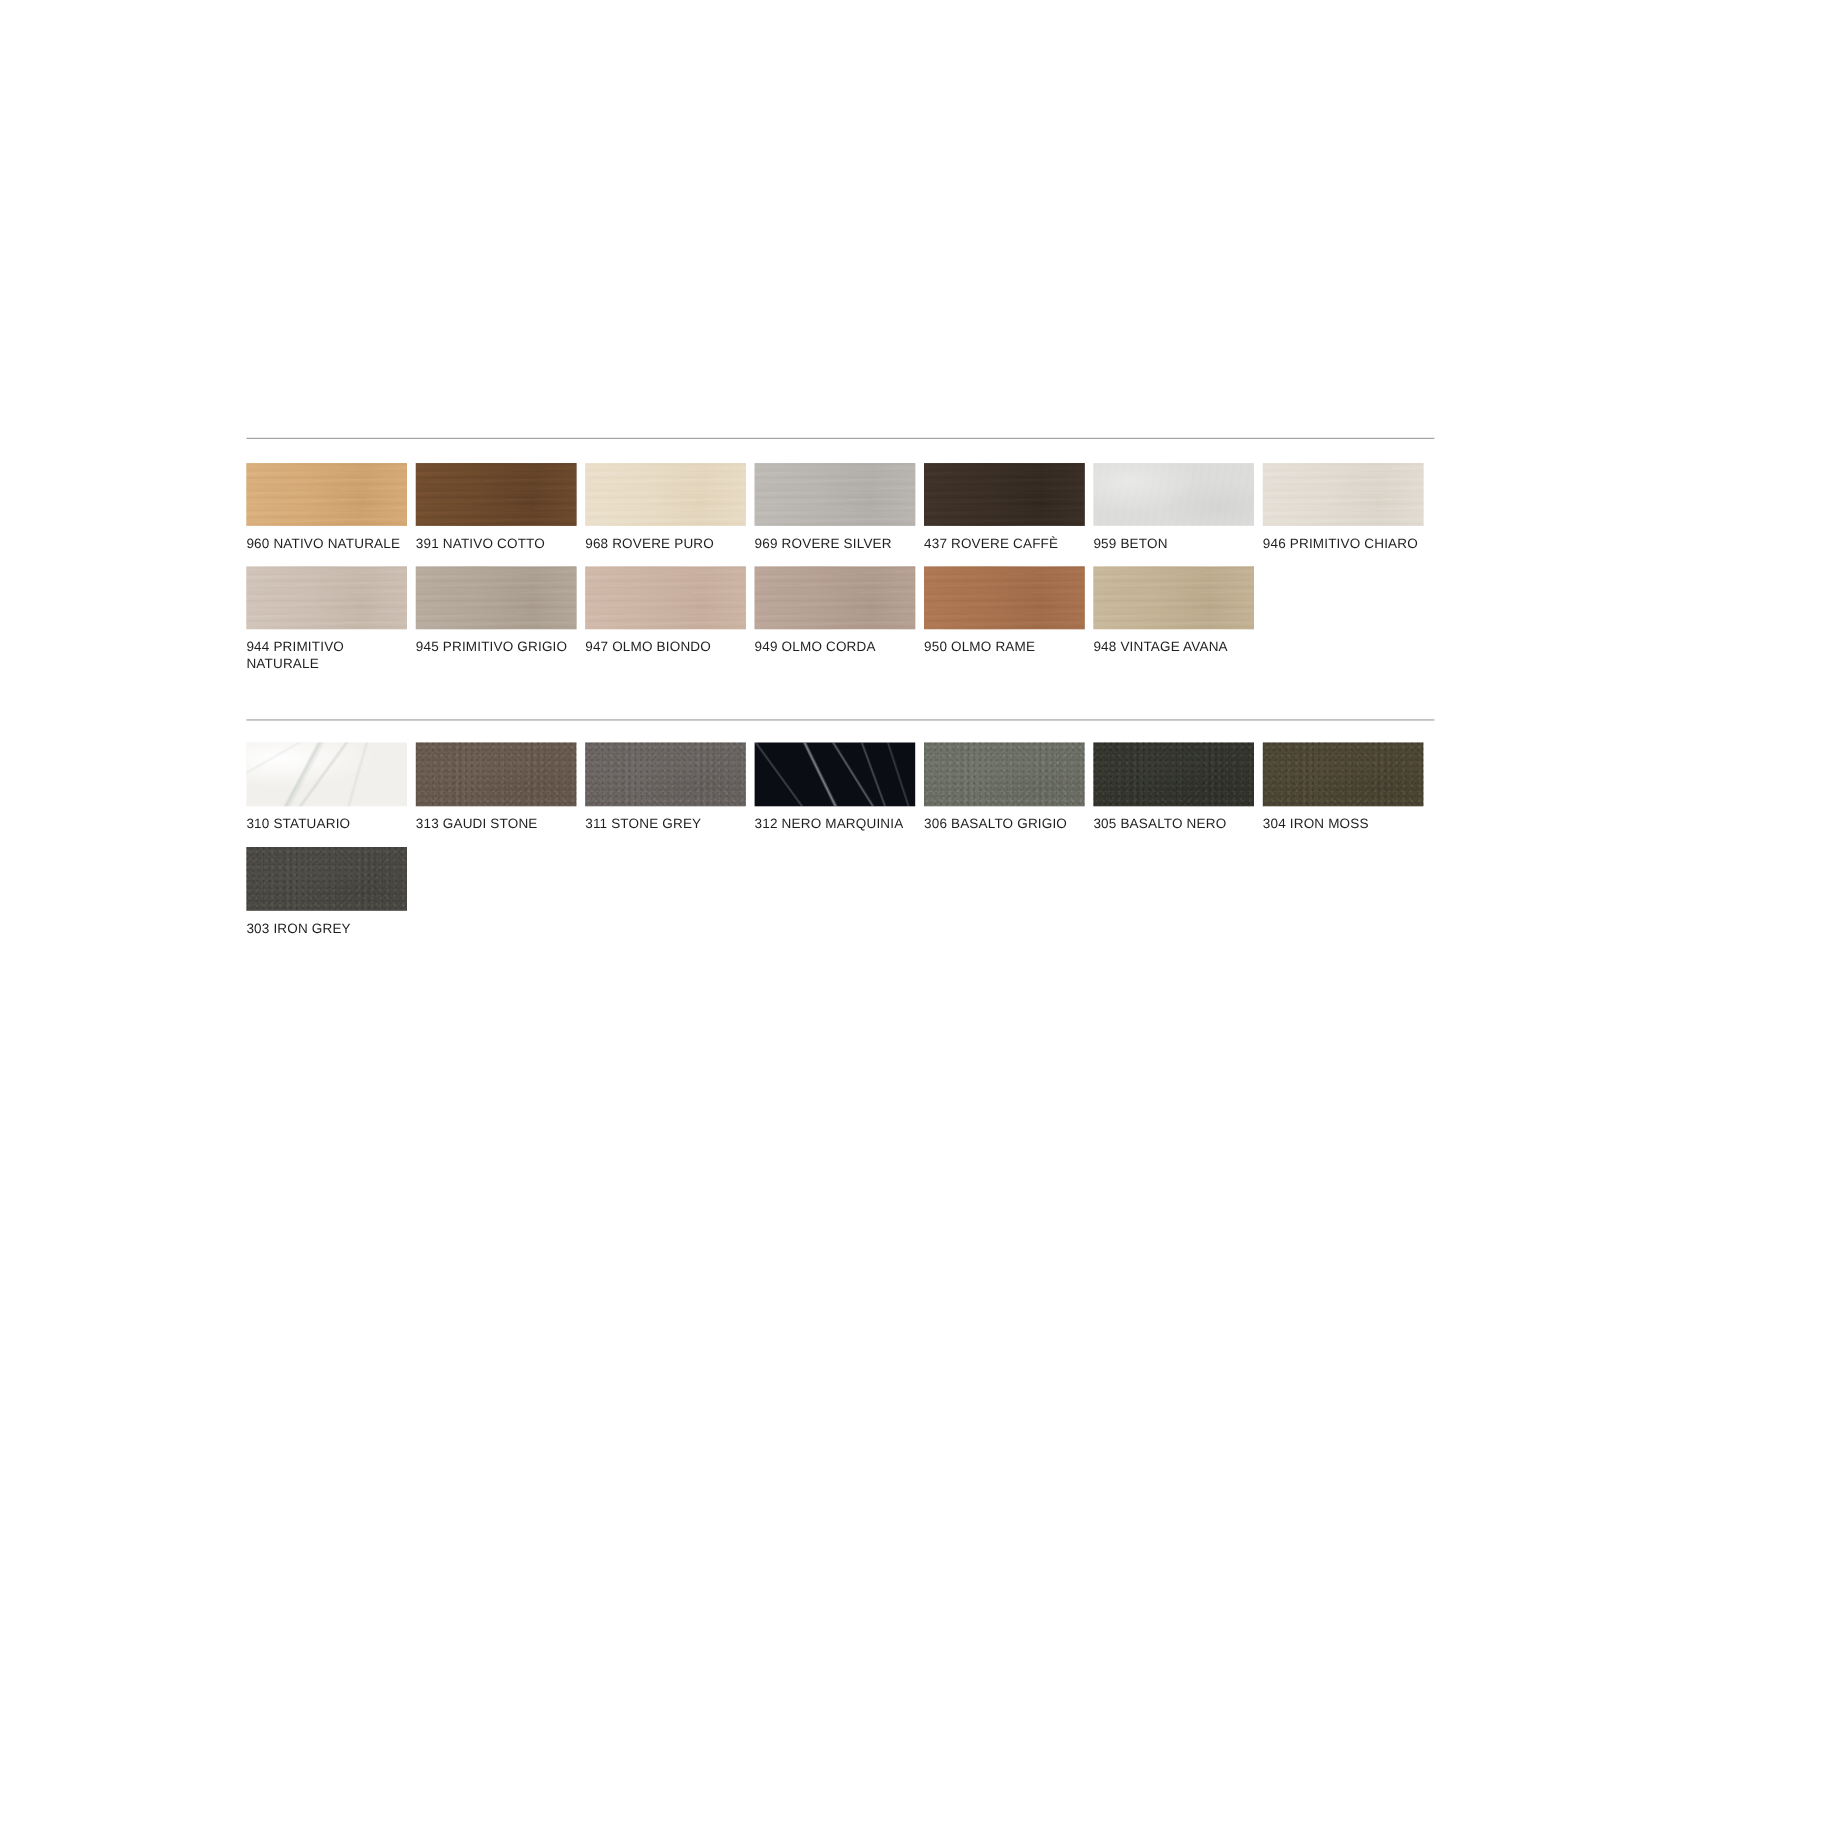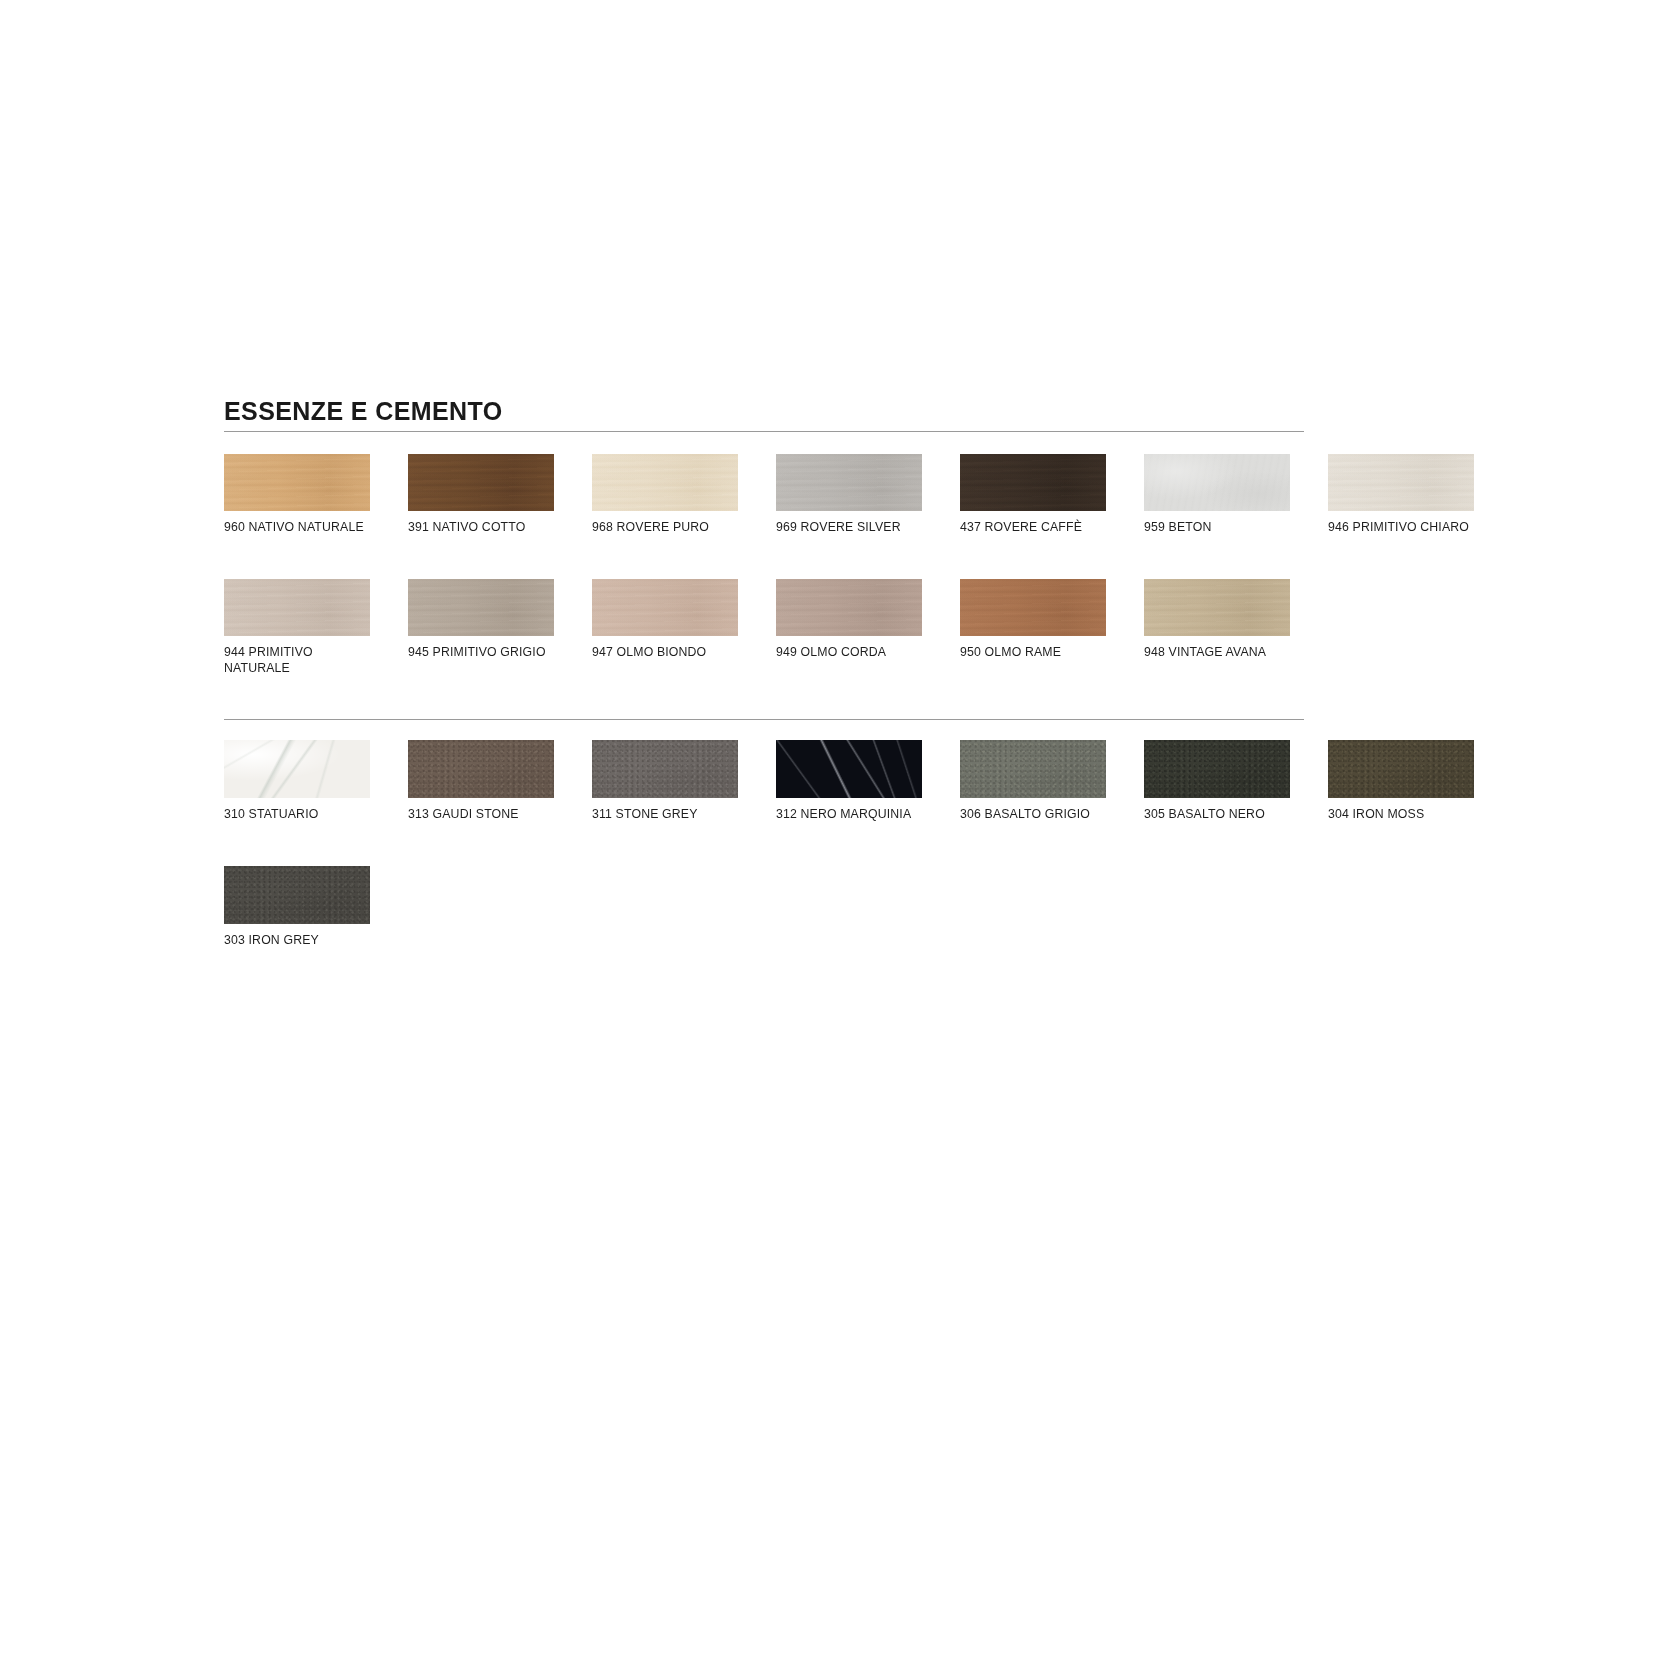--- a/index.html
+++ b/index.html
@@ -50,21 +50,20 @@
     width: 100%;
     margin-bottom: 22px;
   }
 
   
   .grid {
     display: grid;
     grid-template-columns: repeat(7, 152px);
     column-gap: 2px;
     row-gap: 0;
-    gap: 32px;
   }
 
   .swatch-cell {
     width: 152px;
     margin-bottom: 12px;
   }
 
   .swatch {
     width: 146px;
     height: 57px;
@@ -87,21 +86,20 @@
 
   .section-tecnogres { margin-top: 30px; }
   .section-tecnogres .rule { margin-bottom: 20px; }
 </style>
 </head>
 <body>
 
 <div class="page">
 
   <div class="section section-essenze">
-    <h2 class="section-title">ESSENZE E CEMENTO</h2>
     <div class="rule"></div>
     <div class="grid grid-wood" id="grid-essenze">
         <div class="swatch-cell">
           <div class="swatch" style="background:#d7ab77;background-image:repeating-linear-gradient(180deg,#bb8d5a00 0px,#bb8d5a26 1px,#e3be901f 3px,#d7ab7700 6px),repeating-linear-gradient(178deg,#e3be902e 0px,#d7ab7700 2px,#bb8d5a1a 5px,#d7ab7700 9px),linear-gradient(92deg,#e3be9059 0%,#d7ab77 38%,#bb8d5a4d 72%,#d7ab77 100%),radial-gradient(ellipse 70% 40% at 32% 42%,#bb8d5a3d 0%,#d7ab7700 70%),radial-gradient(ellipse 55% 28% at 74% 62%,#bb8d5a33 0%,#d7ab7700 70%);"></div>
           <div class="swatch-label">960 NATIVO NATURALE</div>
         </div>
         <div class="swatch-cell">
           <div class="swatch" style="background:#6d4a2c;background-image:repeating-linear-gradient(180deg,#4e322000 0px,#4e322026 1px,#855c391f 3px,#6d4a2c00 6px),repeating-linear-gradient(178deg,#855c392e 0px,#6d4a2c00 2px,#4e32201a 5px,#6d4a2c00 9px),linear-gradient(92deg,#855c3959 0%,#6d4a2c 38%,#4e32204d 72%,#6d4a2c 100%),radial-gradient(ellipse 70% 40% at 32% 42%,#4e32203d 0%,#6d4a2c00 70%),radial-gradient(ellipse 55% 28% at 74% 62%,#4e322033 0%,#6d4a2c00 70%);"></div>
           <div class="swatch-label">391 NATIVO COTTO</div>
         </div>

